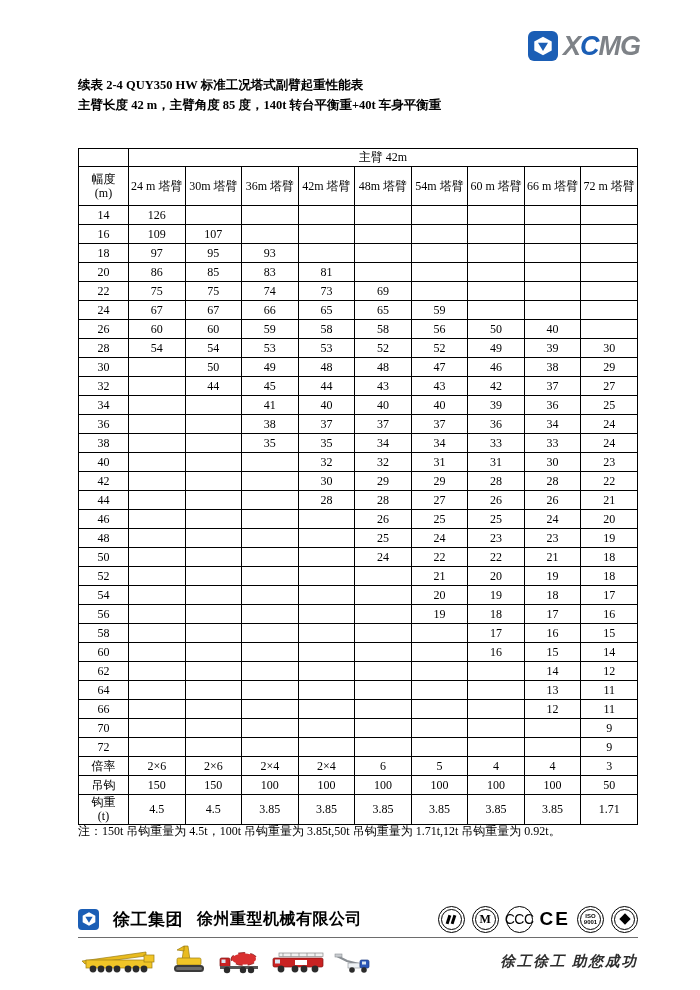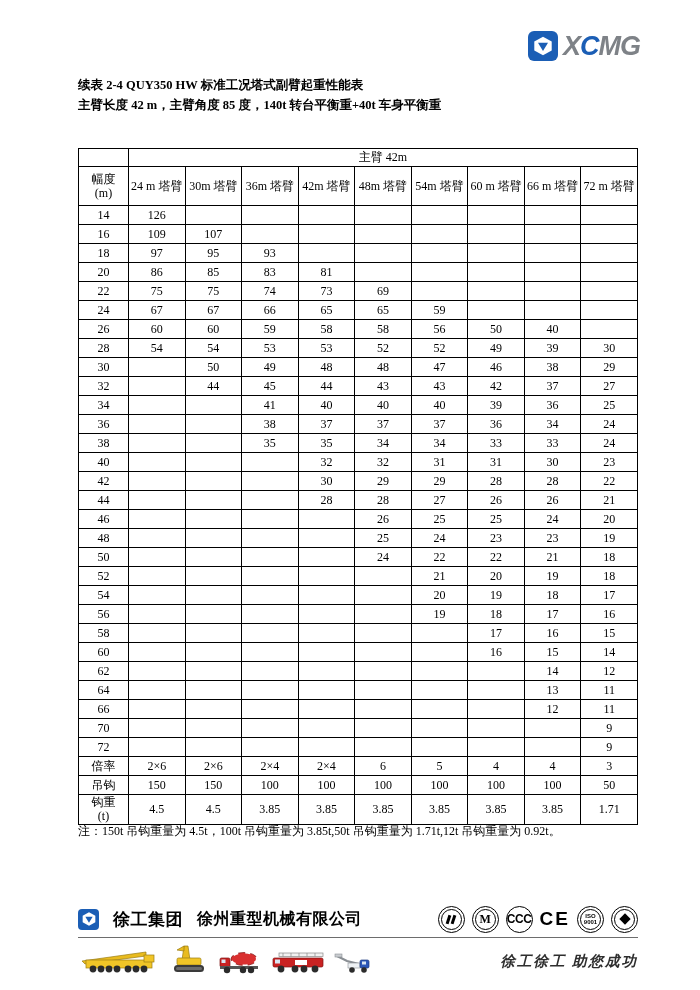--- a/index.html
+++ b/index.html
@@ -31,21 +31,21 @@
   .footer-line1{position:absolute;left:78px;top:903px;width:560px;display:flex;justify-content:space-between;align-items:center;height:32px;}
   .company{display:flex;align-items:center;gap:14px;}
   .logo-square-sm{width:21px;height:21px;background:#1b5eb5;border-radius:4px;display:flex;align-items:center;justify-content:center;flex:none;}
   .logo-square-sm svg{width:16px;height:16px;display:block;}
   .company-logo-text{font-family:"Liberation Sans","DejaVu Sans",sans-serif;font-weight:900;font-size:17px;letter-spacing:0.5px;}
   .company-name{font-family:"Liberation Sans","DejaVu Sans",sans-serif;font-weight:bold;font-size:16px;letter-spacing:0.5px;text-align:right;}
   .badges{display:flex;align-items:center;gap:7px;}
   .badge{position:relative;width:27px;height:27px;border:1.6px solid #000;border-radius:50%;display:flex;align-items:center;justify-content:center;box-sizing:border-box;flex:none;}
   .badge .ring{position:absolute;inset:2px;border:0.8px solid #000;border-radius:50%;}
   .badge-m{font-family:"Liberation Serif",serif;font-weight:bold;font-size:12px;}
-  .badge-ccc{font-family:"Liberation Sans",sans-serif;font-weight:bold;font-size:12px;letter-spacing:-0.5px;text-align:right;}
+  .badge-ccc{font-family:"Liberation Sans",sans-serif;font-weight:normal;font-size:14px;letter-spacing:-0.5px;text-align:right;}
   .ce{font-family:Liberation Sans, sans-serif;font-weight:bold;font-size:19px;letter-spacing:2px;flex:none;}
   .iso{font-family:"Liberation Sans",sans-serif;font-weight:bold;font-size:6px;line-height:6.5px;text-align:center;}
   .seal-zigzag{position:relative;width:10px;height:10px;}
   .seal-zigzag::before,.seal-zigzag::after{content:"";position:absolute;top:1px;width:2.5px;height:9px;background:#000;transform:rotate(18deg);}
   .seal-zigzag::before{left:1px;}
   .seal-zigzag::after{left:6px;}
   .seal-diamond{width:8px;height:8px;background:#000;transform:rotate(45deg);}
   .footer-rule{position:absolute;left:78px;top:937px;width:560px;border-top:1.2px solid #6d6d6d;}
   .trucks{position:absolute;left:80px;top:944px;display:flex;align-items:flex-end;gap:9px;}
   .trucks svg{display:block;}

